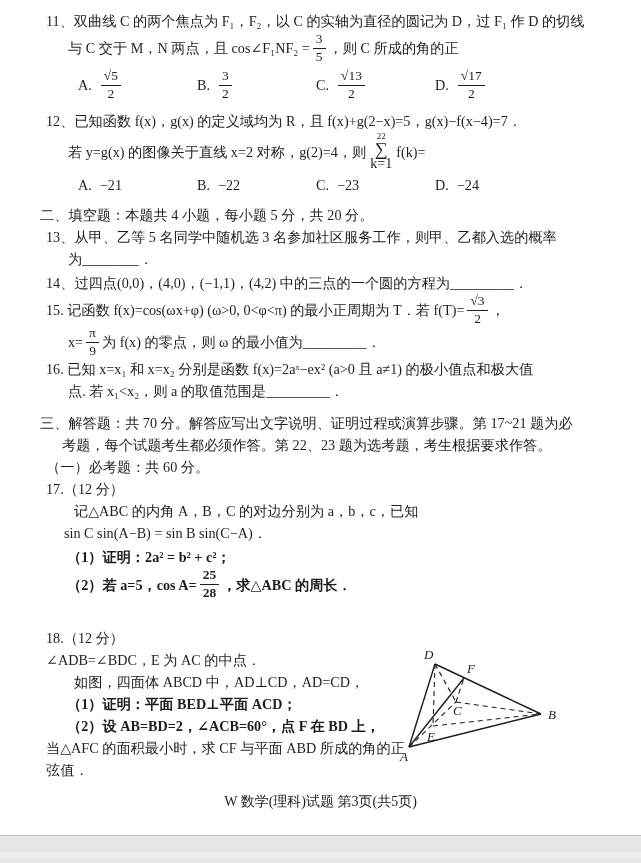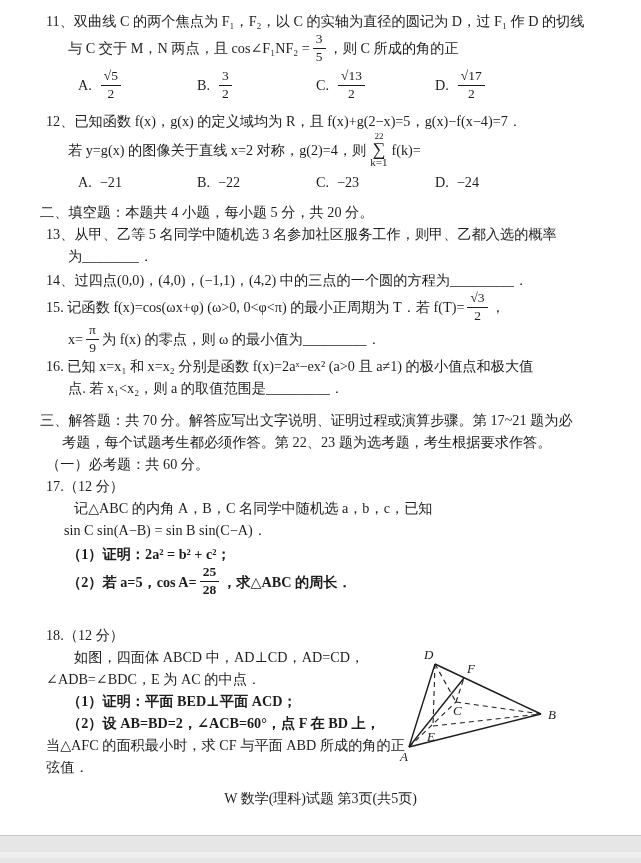--- a/index.html
+++ b/index.html
@@ -28,21 +28,21 @@
   
   .mathline{display:flex;align-items:center;min-height:32px;}
   
   .frac{display:inline-block;vertical-align:middle;text-align:center;line-height:1.08;margin:0 3px;font-size:13.5px;}
   .frac .num{display:block;padding:0 3px 1px;border-bottom:1px solid #1d1d1d;}
   .frac .den{display:block;padding:1px 3px 0;}
   
   .sum{display:inline-block;vertical-align:middle;text-align:center;line-height:1;margin:0 4px;}
   .sum .top{display:block;font-size:9px;letter-spacing:0;}
   .sum .sigma{display:block;font-size:18px;line-height:16px;}
-  .sum .bot{display:block;font-size:11px;}
+  .sum .bot{display:block;font-size:14px;}
   
   .opts{display:flex;align-items:center;margin:3px 0 7px 78px;min-height:36px;}
   .opt{display:flex;align-items:center;width:119px;}
   .opt:last-child{width:auto;}
   .opt .olabel{margin-right:6px;}
   .opt .oval{margin-left:2px;}
   .mb8{margin-bottom:8px;} .mb10{margin-bottom:10px;} .mb26{margin-bottom:26px;}
   .mt2{margin-top:2px;}
   
   .fig{position:absolute;left:393px;top:644px;width:172px;height:126px;}
@@ -156,35 +156,35 @@
     </div>
 
     <div class="l ml46">16. 已知 x=x₁ 和 x=x₂ 分别是函数 f(x)=2aˣ−ex² (a&gt;0 且 a≠1) 的极小值点和极大值</div>
     <div class="l ml68 mb10">点. 若 x₁&lt;x₂，则 a 的取值范围是_________．</div>
 
     <div class="l ml40 bold">三、解答题：共 70 分。解答应写出文字说明、证明过程或演算步骤。第 17~21 题为必</div>
     <div class="l ml62 bold">考题，每个试题考生都必须作答。第 22、23 题为选考题，考生根据要求作答。</div>
     <div class="l ml46 bold">（一）必考题：共 60 分。</div>
 
     <div class="l ml46">17.（12 分）</div>
-    <div class="l ml74">记△ABC 的内角 A，B，C 名同学中随机选 a，b，c，已知</div>
+    <div class="l ml74">记△ABC 的内角 A，B，C 的对边分别为 a，b，c，已知</div>
     <div class="l ml104">sin C sin(A−B) = sin B sin(C−A)．</div>
     <div class="l ml67 mt2">（1）证明：2a² = b² + c²；</div>
     <div class="l ml67 mathline mb26">
       <span>（2）若 a=5，cos A=</span>
       <span class="frac">
         <span class="num">25</span>
         <span class="den">28</span>
       </span>
       <span>，求△ABC 的周长．</span>
     </div>
 
     <div class="l ml46">18.（12 分）</div>
+    <div class="l ml46">∠ADB=∠BDC，E 为 AC 的中点．</div>
     <div class="l ml74">如图，四面体 ABCD 中，AD⊥CD，AD=CD，</div>
-    <div class="l ml46">∠ADB=∠BDC，E 为 AC 的中点．</div>
     <div class="l ml67">（1）证明：平面 BED⊥平面 ACD；</div>
     <div class="l ml67">（2）设 AB=BD=2，∠ACB=60°，点 F 在 BD 上，</div>
     <div class="l ml46">当△AFC 的面积最小时，求 CF 与平面 ABD 所成的角的正</div>
     <div class="l ml46">弦值．</div>
 
     <div class="footer">W 数学(理科)试题 第3页(共5页)</div>
   </div>
 
   <div class="fig">
     <svg viewBox="0 0 172 126" xmlns="http://www.w3.org/2000/svg">

